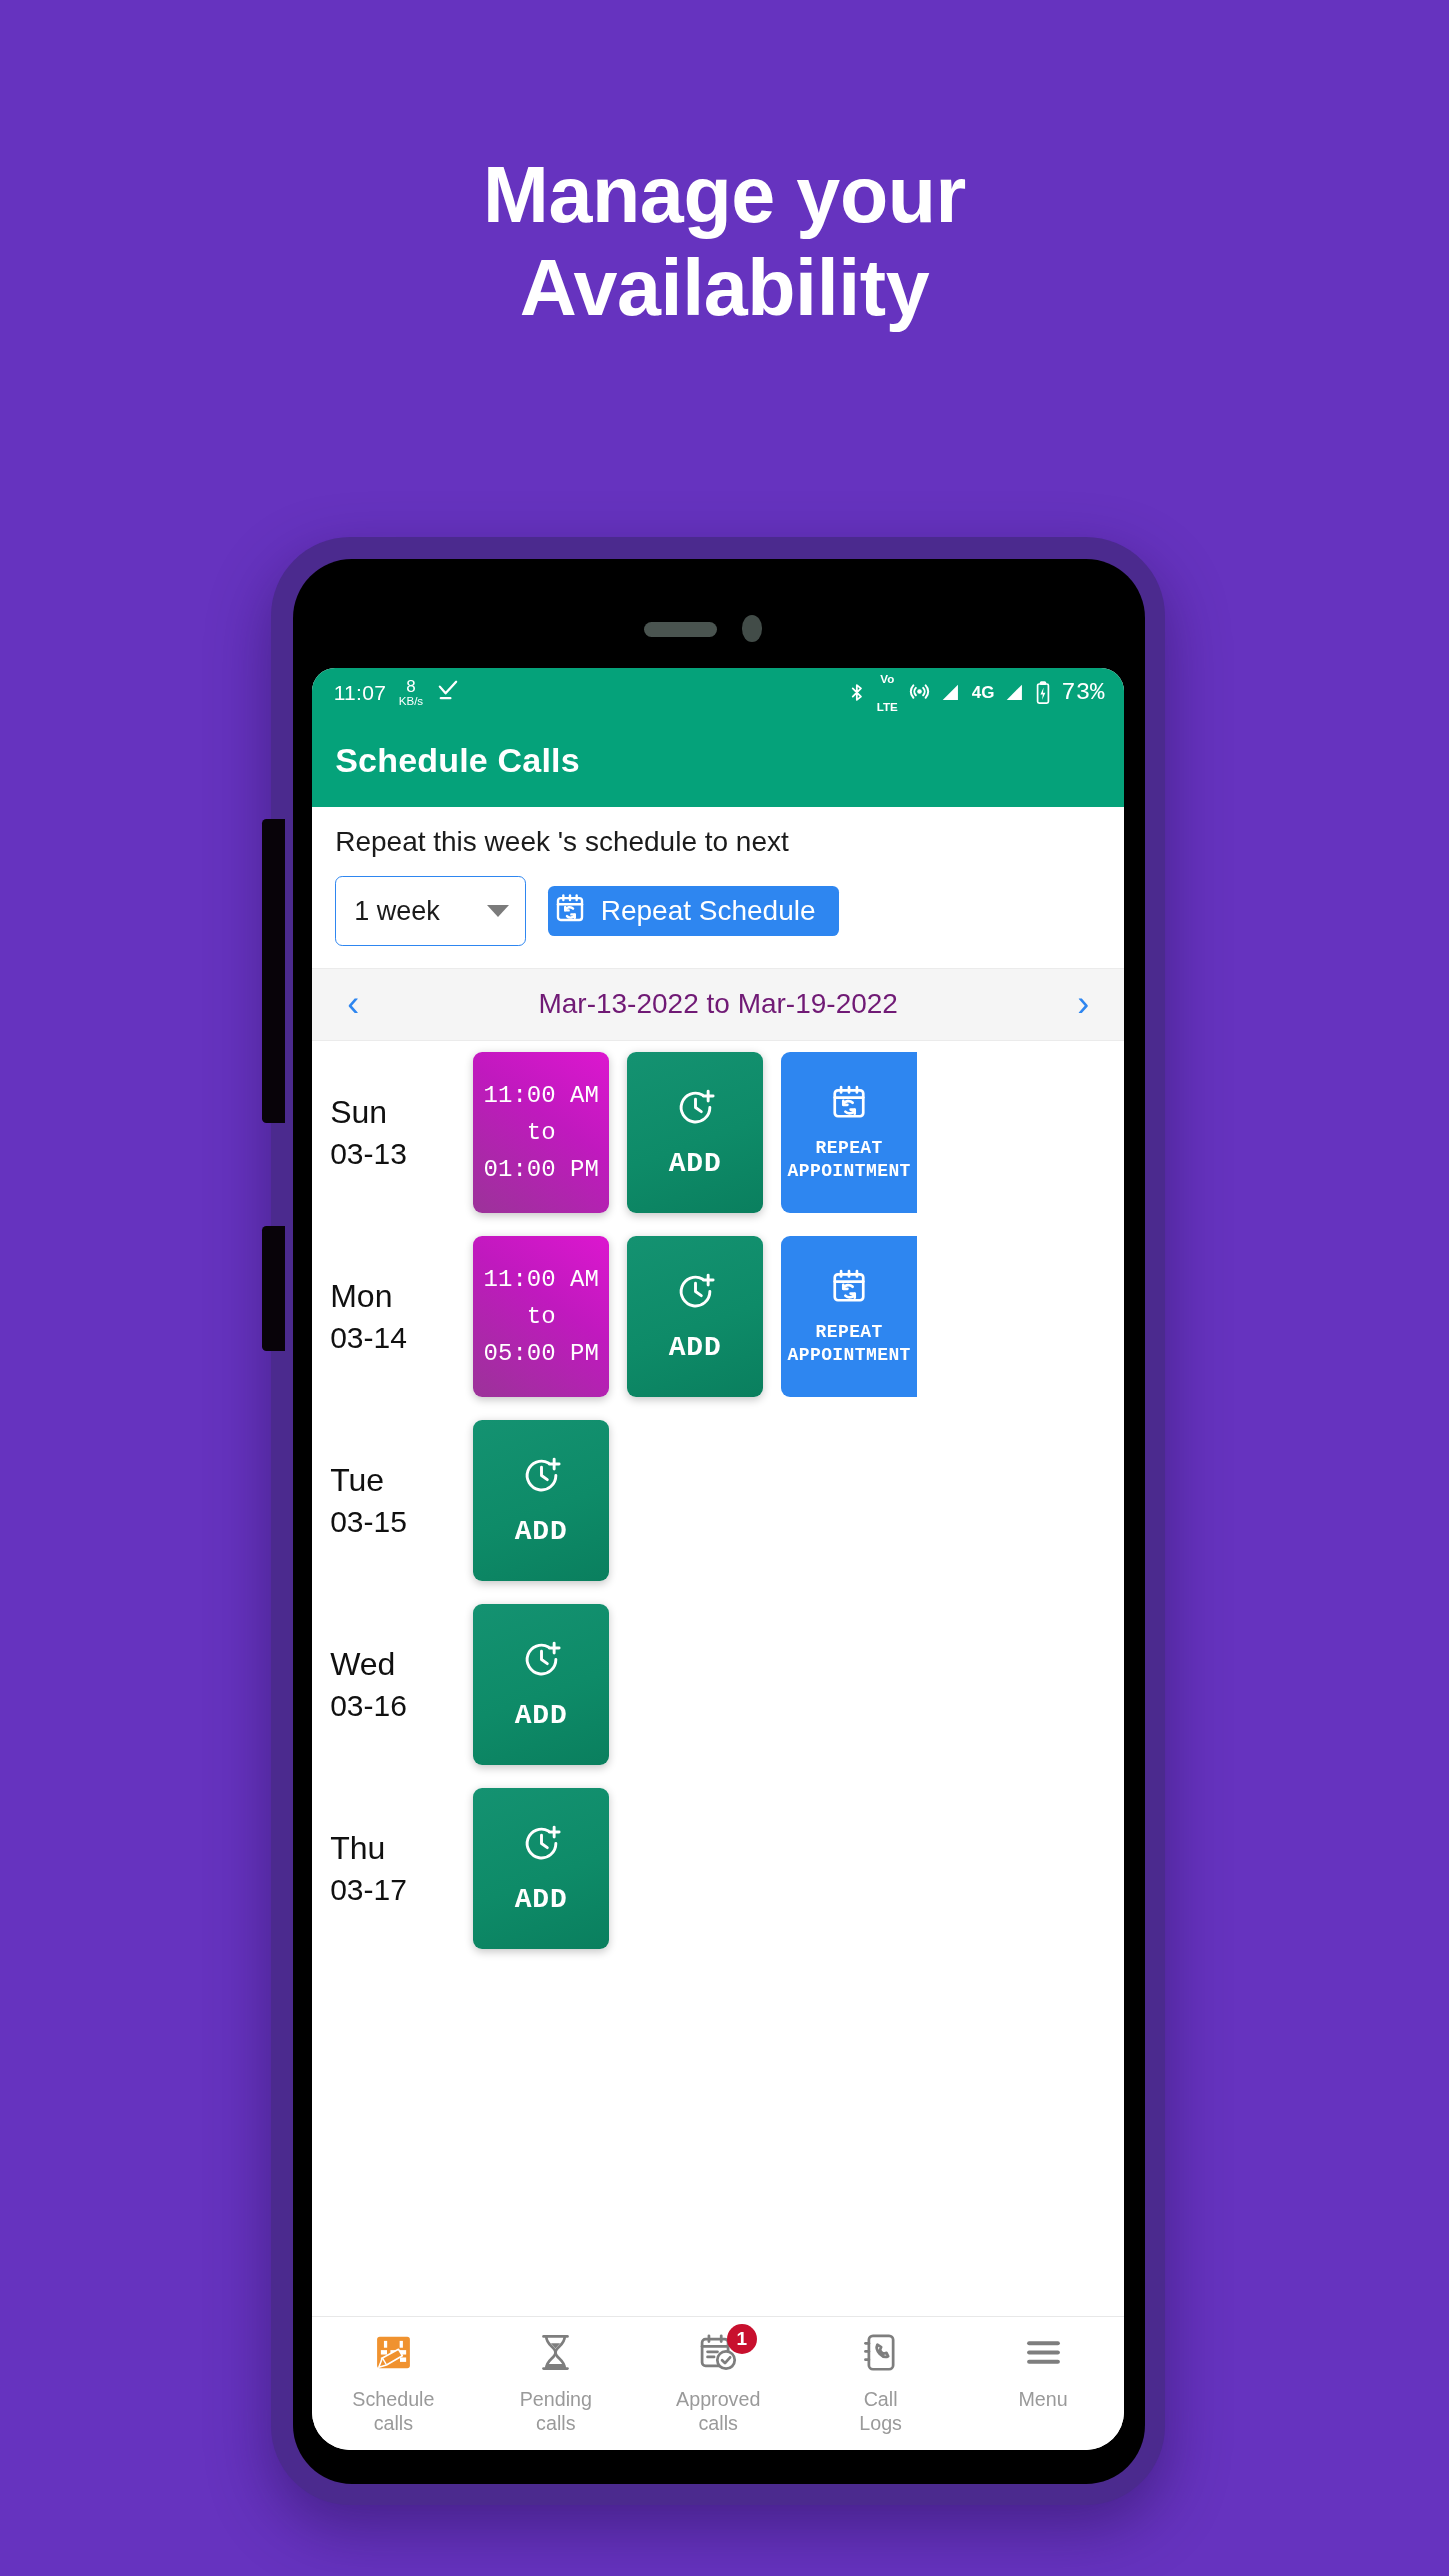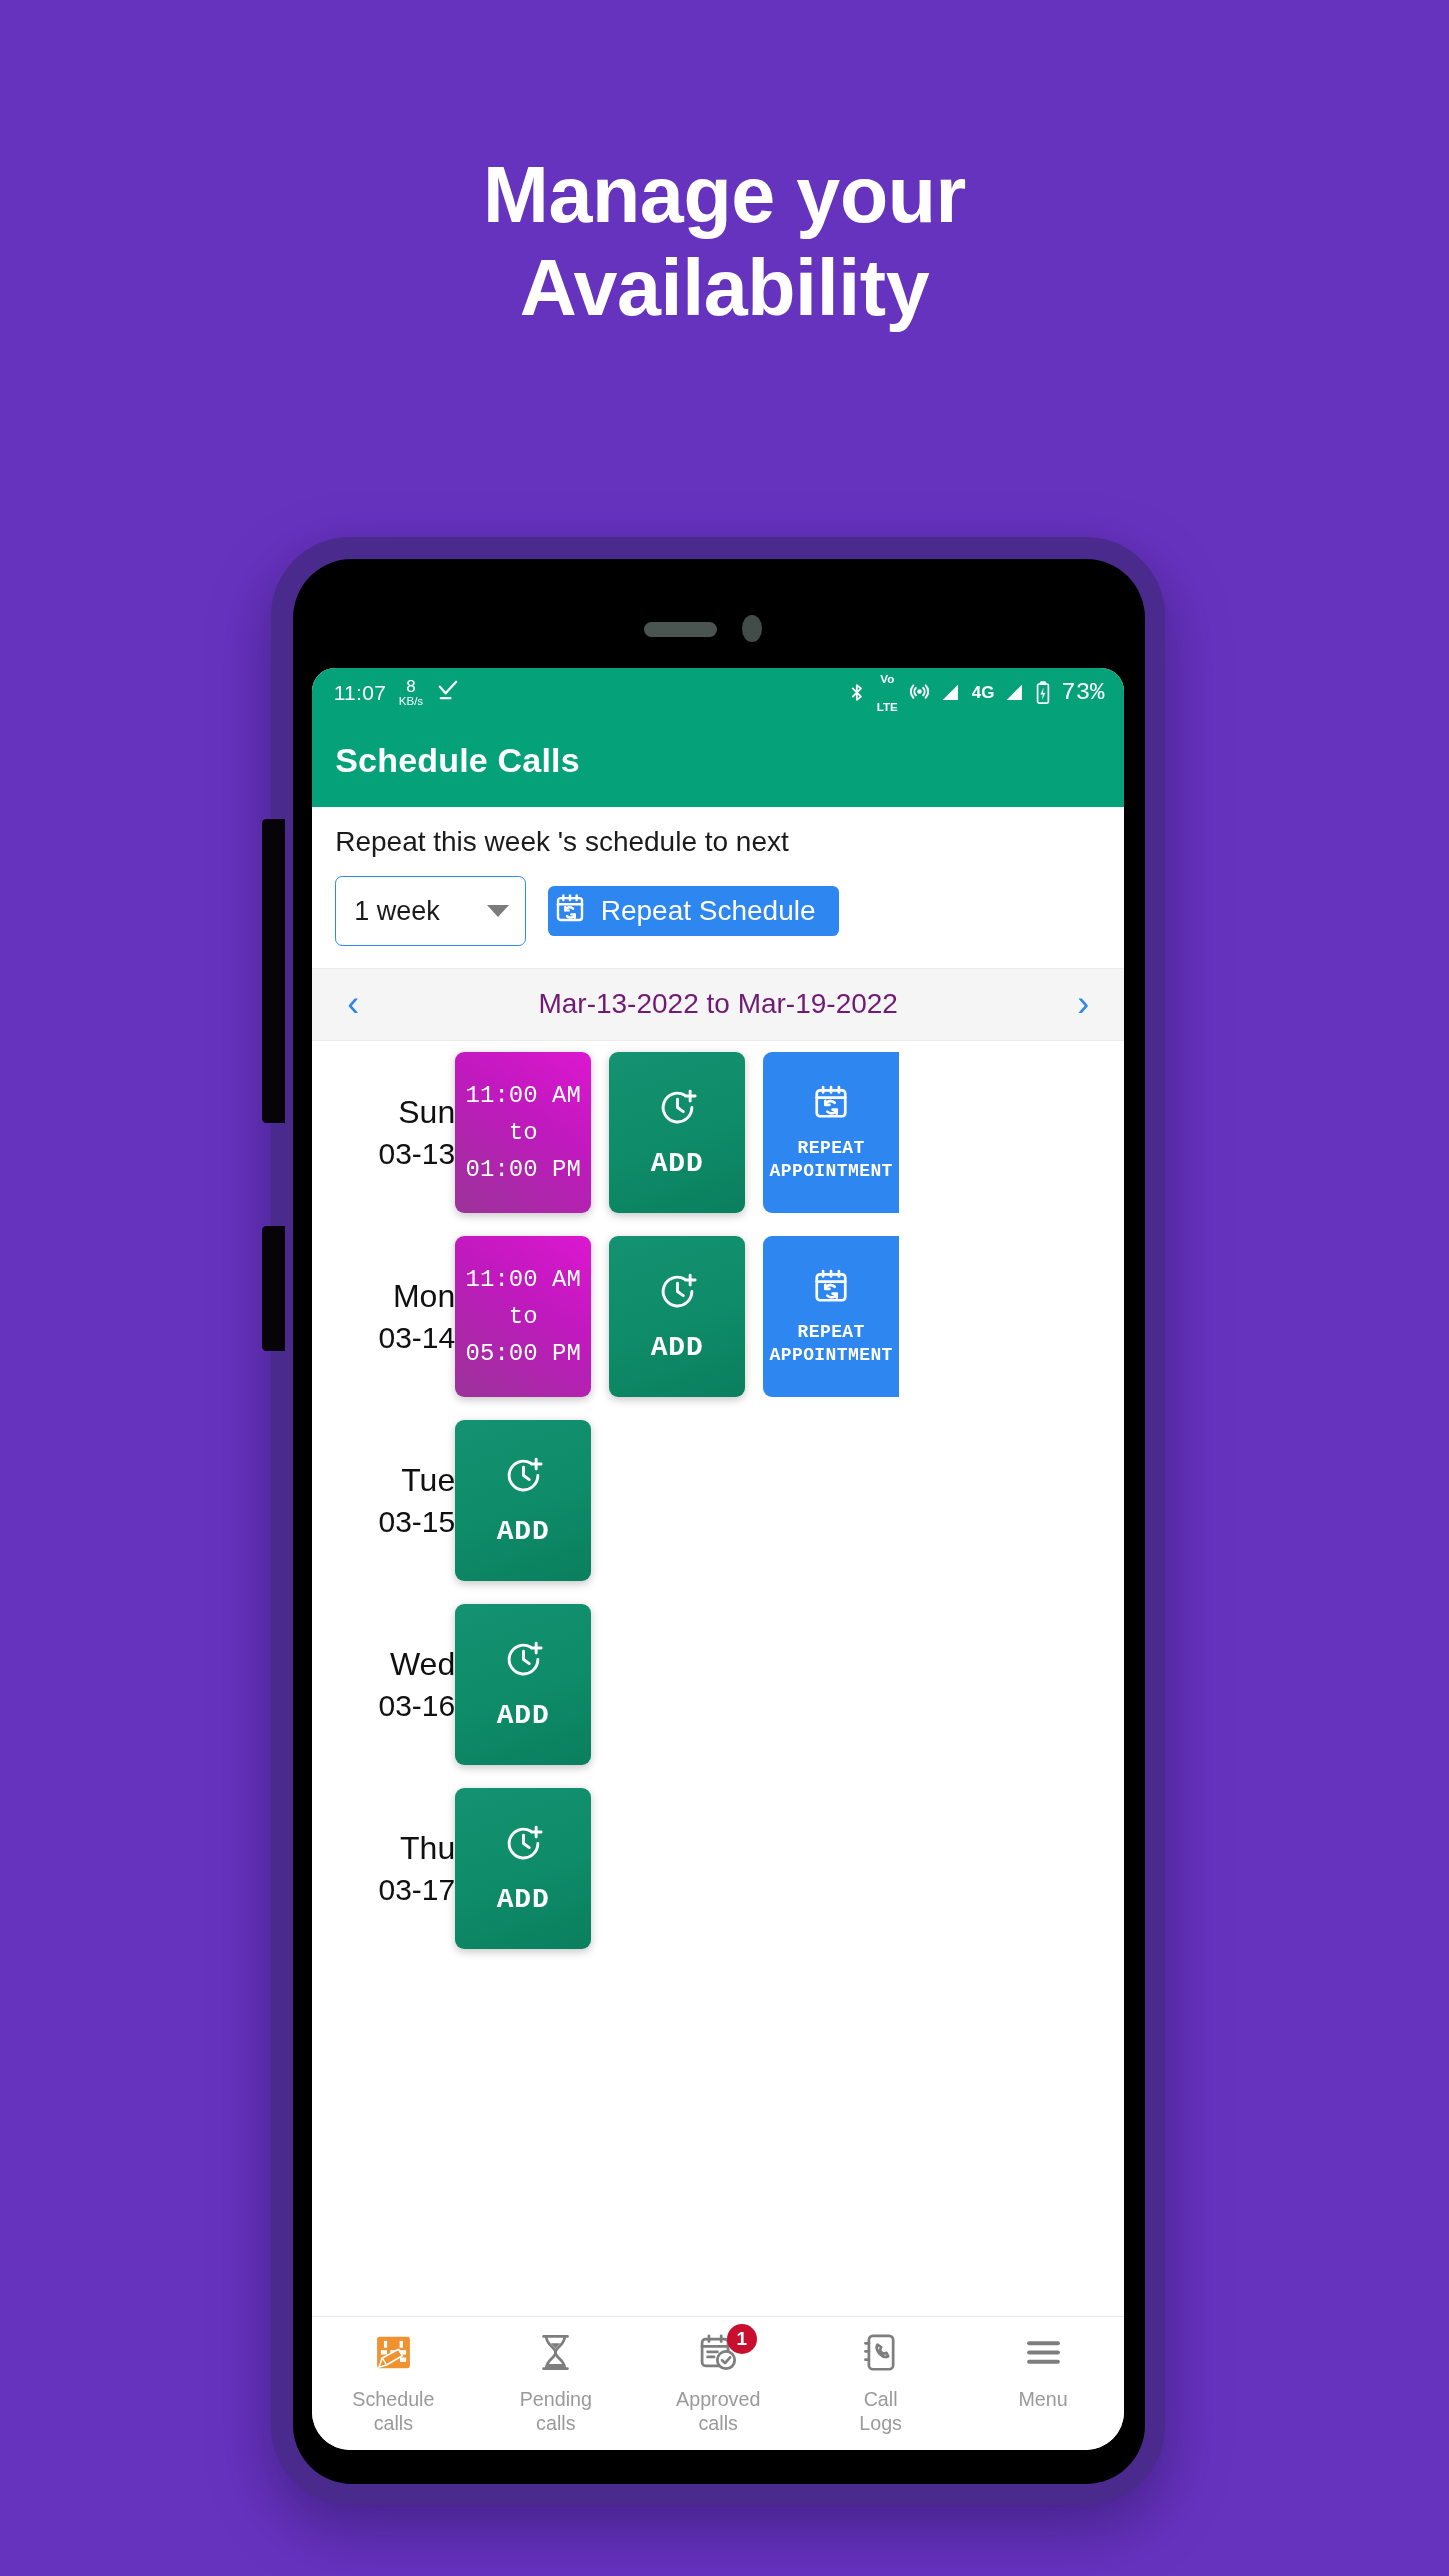--- a/index.html
+++ b/index.html
@@ -178,24 +178,25 @@
     position: relative;
   }
   .dayrow {
     display: flex; align-items: center;
     padding: 12.5px 0 12.5px 0;
     height: 184px;
   }
   .daylabel {
     width: 143px;
     flex: 0 0 143px;
-    text-align: right;
+    text-align: left;
     color: #101010;
     font-size: 32px;
     line-height: 1.35;
+    margin-left: 18px;
   }
   .daylabel .dnum { font-size: 30px; }
   .cards { display: flex; gap: 18px; align-items: center; font-family: Liberation Mono, monospace; }
 
   .card {
     width: 136px; height: 161px;
     border-radius: 9px;
     display: flex; flex-direction: column;
     align-items: center; justify-content: center;
     color: #FFFFFF;

